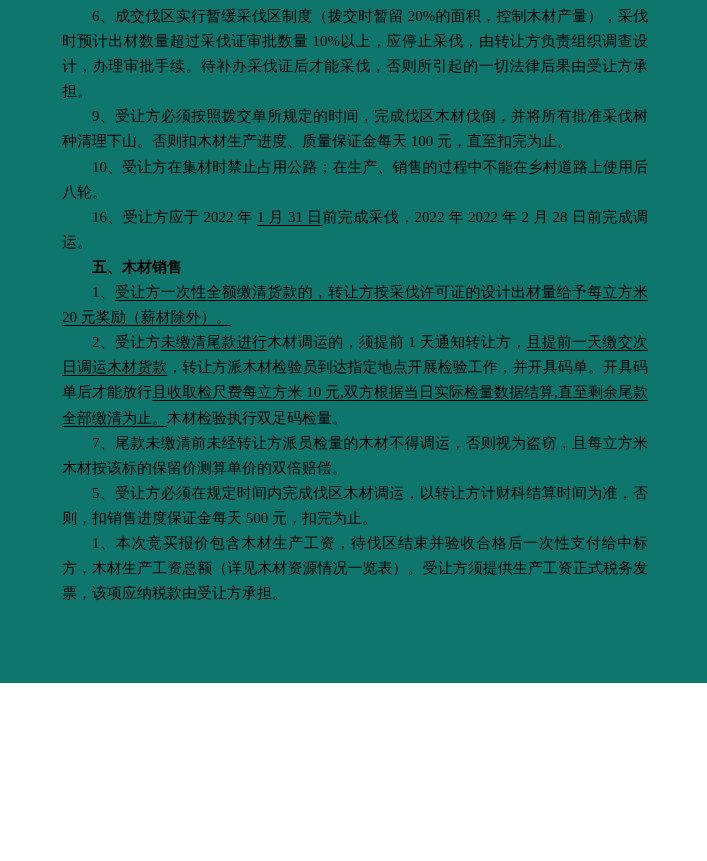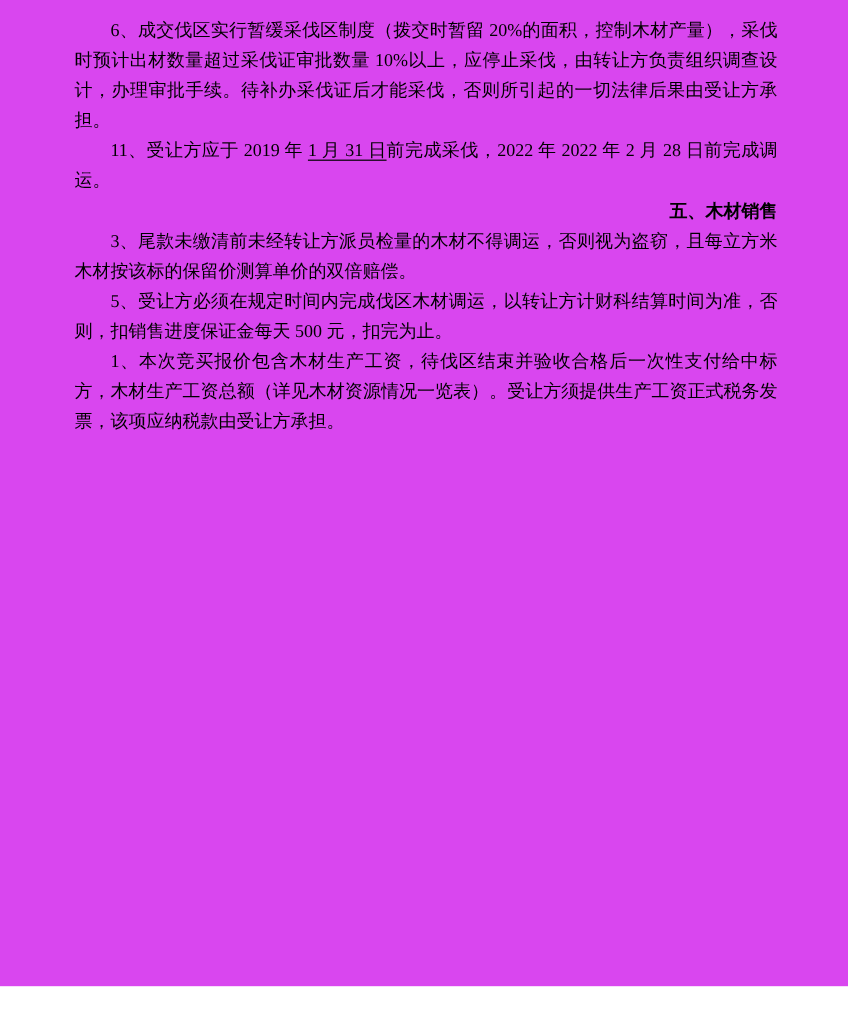--- a/index.html
+++ b/index.html
@@ -3,52 +3,56 @@
 <meta charset="utf-8">
 <style>
   html, body {
     margin: 0;
     padding: 0;
     background: #ffffff;
   }
   .page {
     box-sizing: border-box;
     width: 707px;
-    height: 822px;
+    height: 683px;
     margin: 0;
-    padding: 14px 59px 0 62px;
-    background: #d946ef;
+    padding: 4px 59px 0 62px;
+    background: #0f766e;
     color: #000000;
     font-family: "Liberation Serif", "DejaVu Serif", serif;
     overflow: hidden;
   }
   .doc p {
     margin: 0;
     padding: 0;
     font-size: 15px;
     line-height: 25.1px;
     text-align: justify;
     text-indent: 2em;
     word-break: break-all;
     color: #000000;
   }
   .doc p.heading {
     font-weight: bold;
-    text-align: right;
+    text-align: left;
   }
   .doc span.u {
     text-decoration: underline;
     text-underline-offset: 3px;
   }
 </style>
 </head>
 <body>
 
 <div class="page">
   <div class="doc">
       <p class="body"><span>6、成交伐区实行暂缓采伐区制度（拨交时暂留 20%的面积，控制木材产量），采伐时预计出材数量超过采伐证审批数量 10%以上，应停止采伐，由转让方负责组织调查设计，办理审批手续。待补办采伐证后才能采伐，否则所引起的一切法律后果由受让方承担。</span></p>
-      <p class="body"><span>11、受让方应于 2019 年 </span><span class="u">1 月 31 日</span><span>前完成采伐，2022 年 2022 年 2 月 28 日前完成调运。</span></p>
+      <p class="body"><span>9、受让方必须按照拨交单所规定的时间，完成伐区木材伐倒，并将所有批准采伐树种清理下山。否则扣木材生产进度、质量保证金每天 100 元，直至扣完为止。</span></p>
+      <p class="body"><span>10、受让方在集材时禁止占用公路；在生产、销售的过程中不能在乡村道路上使用后八轮。</span></p>
+      <p class="body"><span>16、受让方应于 2022 年 </span><span class="u">1 月 31 日</span><span>前完成采伐，2022 年 2022 年 2 月 28 日前完成调运。</span></p>
       <p class="heading"><span>五、木材销售</span></p>
-      <p class="body"><span>3、尾款未缴清前未经转让方派员检量的木材不得调运，否则视为盗窃，且每立方米木材按该标的保留价测算单价的双倍赔偿。</span></p>
+      <p class="body"><span>1、</span><span class="u">受让方一次性全额缴清货款的，转让方按采伐许可证的设计出材量给予每立方米 20 元奖励（薪材除外）。</span></p>
+      <p class="body"><span>2、受让方</span><span class="u">未缴清尾款进行</span><span>木材调运的，须提前 1 天通知转让方，</span><span class="u">且提前一天缴交次日调运木材货款</span><span>，转让方派木材检验员到达指定地点开展检验工作，并开具码单。开具码单后才能放行</span><span class="u">且收取检尺费每立方米 10 元,双方根据当日实际检量数据结算,直至剩余尾款全部缴清为止。</span><span>木材检验执行双足码检量。</span></p>
+      <p class="body"><span>7、尾款未缴清前未经转让方派员检量的木材不得调运，否则视为盗窃，且每立方米木材按该标的保留价测算单价的双倍赔偿。</span></p>
       <p class="body"><span>5、受让方必须在规定时间内完成伐区木材调运，以转让方计财科结算时间为准，否则，扣销售进度保证金每天 500 元，扣完为止。</span></p>
       <p class="body"><span>1、本次竞买报价包含木材生产工资，待伐区结束并验收合格后一次性支付给中标方，木材生产工资总额（详见木材资源情况一览表）。受让方须提供生产工资正式税务发票，该项应纳税款由受让方承担。</span></p>
     </div>
 </div>
 
 </body></html>

